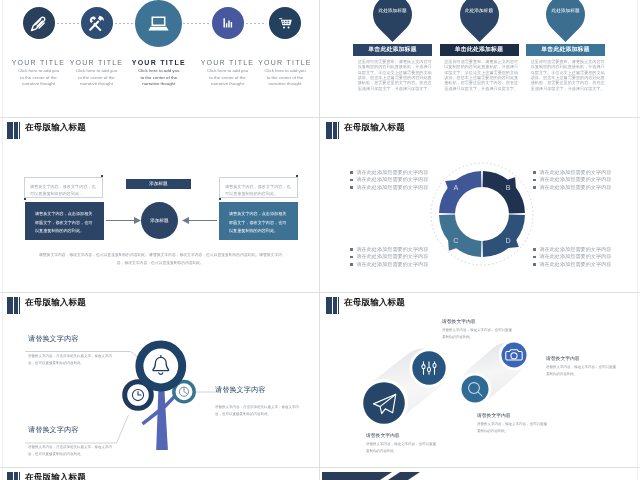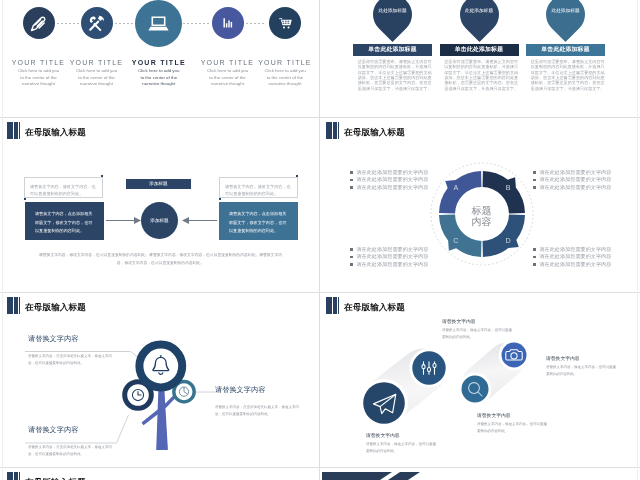--- a/index.html
+++ b/index.html
@@ -5,21 +5,21 @@
   html,body{margin:0;padding:0;}
   body{width:640px;height:480px;overflow:hidden;background:#fdfdfd;
        font-family:"Liberation Sans","DejaVu Sans",sans-serif;
        -webkit-font-smoothing:antialiased;}
   .grid{position:relative;width:640px;height:480px;background:#fff;}
   .slide{position:absolute;background:#fff;overflow:hidden;}
   .sep-v{position:absolute;width:1px;background:#dcdee0;}
   .sep-h{position:absolute;height:1px;background:#dcdee0;}
 
   
-  .stitle{position:absolute;display:flex;align-items:flex-end;}
+  .stitle{position:absolute;display:flex;align-items:flex-start;}
   .stitle .bars{display:flex;align-items:flex-end;height:17.2px;}
   .stitle .bars i{display:block;background:#2a4060;}
   .stitle .b1{width:6.2px;height:17.2px;margin-right:0.8px;}
   .stitle .b2{width:4.5px;height:17.2px;margin-right:1px;}
   .stitle .b3{width:1.2px;height:17.2px;}
   .stitle .txt{font-size:8.6px;color:#161616;font-weight:bold;margin-left:4.8px;
                letter-spacing:.1px;white-space:nowrap;}
   #s1 .ic{position:absolute;border-radius:50%;display:flex;align-items:center;
           justify-content:center;}
   #s1 .dash{position:absolute;height:1px;
@@ -266,22 +266,20 @@
       <circle cx="64" cy="64" r="51" fill="none" stroke="#b5b8bc" stroke-width=".6" stroke-dasharray="1.6 2.4"></circle>
       <path fill="#1f3350" d="M64.90 21.01 A43 43 0 0 1 89.88 29.66 L97.12 27.21 L97.88 37.53 A43 43 0 0 1 106.99 63.10 L90.99 63.43 A27 27 0 0 0 64.57 37.01 Z"></path>
       <path fill="#2d5178" d="M106.99 64.90 A43 43 0 0 1 98.34 89.88 L100.79 97.12 L90.47 97.88 A43 43 0 0 1 64.90 106.99 L64.57 90.99 A27 27 0 0 0 90.99 64.57 Z"></path>
       <path fill="#3f7391" d="M63.10 106.99 A43 43 0 0 1 38.12 98.34 L30.88 100.79 L30.12 90.47 A43 43 0 0 1 21.01 64.90 L37.01 64.57 A27 27 0 0 0 63.43 90.99 Z"></path>
       <path fill="#3f5796" d="M21.01 63.10 A43 43 0 0 1 29.66 38.12 L27.21 30.88 L37.53 30.12 A43 43 0 0 1 63.10 21.01 L63.43 37.01 A27 27 0 0 0 37.01 63.43 Z"></path>
       <text x="37.8" y="40.3" fill="#cfd7e3" font-size="7.2" text-anchor="middle" font-family="Liberation Sans, sans-serif">A</text>
       <text x="90.2" y="40.3" fill="#cfd7e3" font-size="7.2" text-anchor="middle" font-family="Liberation Sans, sans-serif">B</text>
       <text x="37.8" y="92.7" fill="#cfd7e3" font-size="7.2" text-anchor="middle" font-family="Liberation Sans, sans-serif">C</text>
       <text x="90.2" y="92.7" fill="#cfd7e3" font-size="7.2" text-anchor="middle" font-family="Liberation Sans, sans-serif">D</text>
     </svg>
-    <div class="ctr" style="left:130px;top:88px;width:59px"><span style="white-space:pre-line">标题
-内容</span></div>
 
     <div class="bullets" style="left:28px;top:51px;width:86px">
       <div>
           <b></b>
           <span>请在此处添加您需要的文字内容</span>
         </div>
       <div>
           <b></b>
           <span>请在此处添加您需要的文字内容</span>
         </div>

